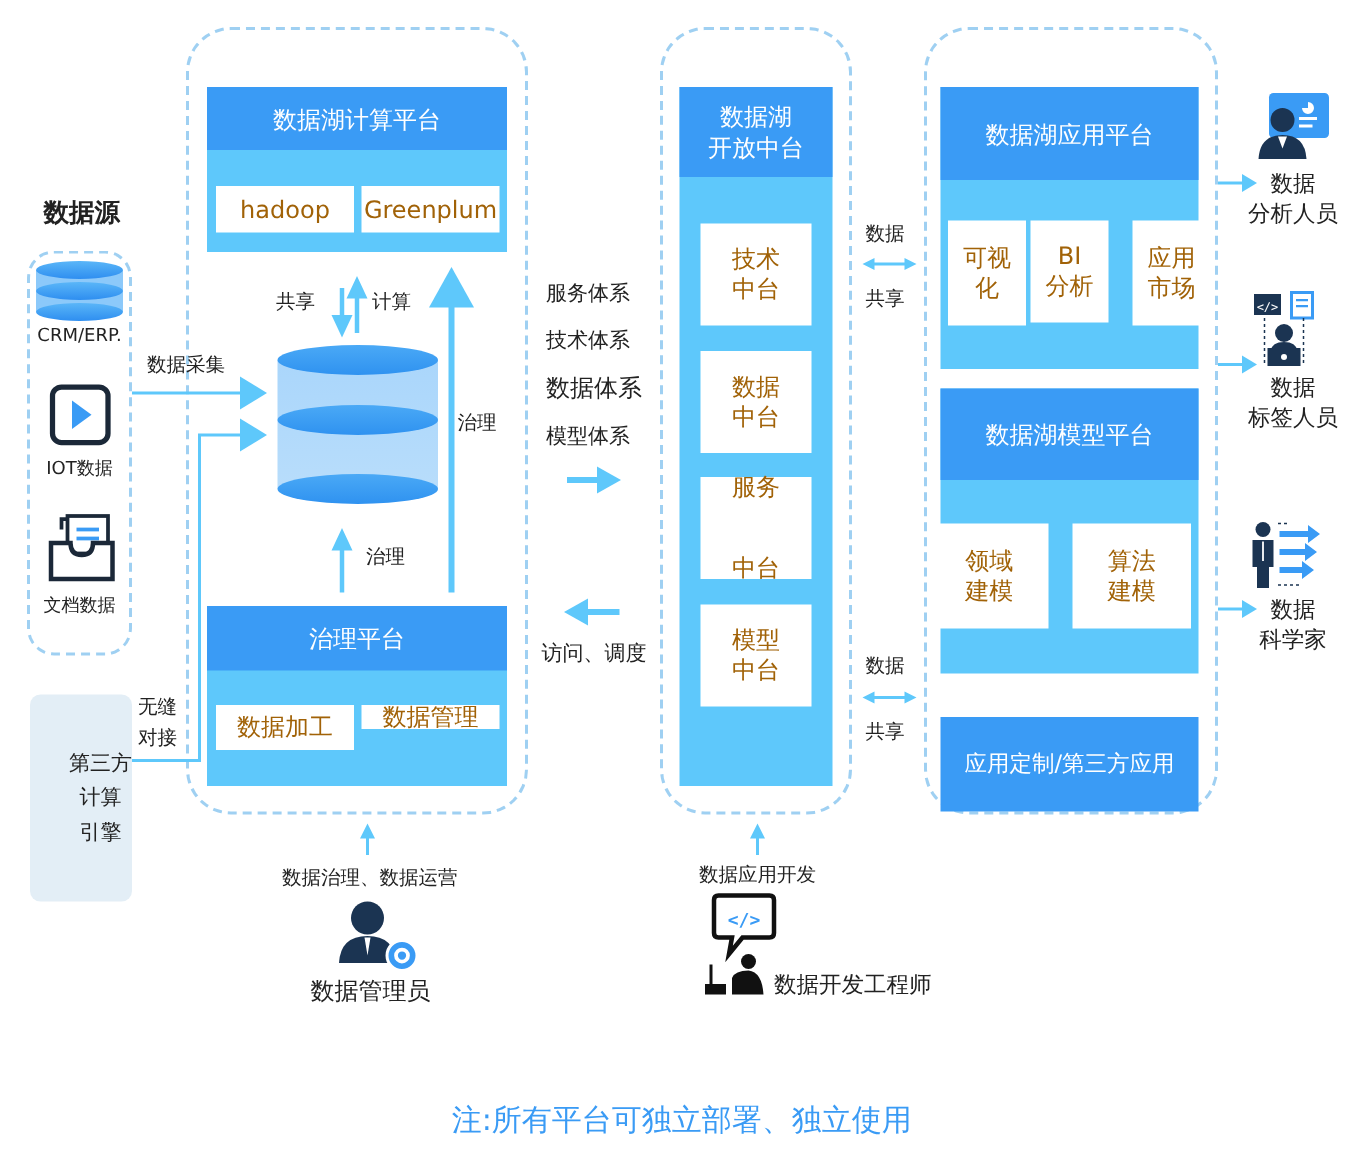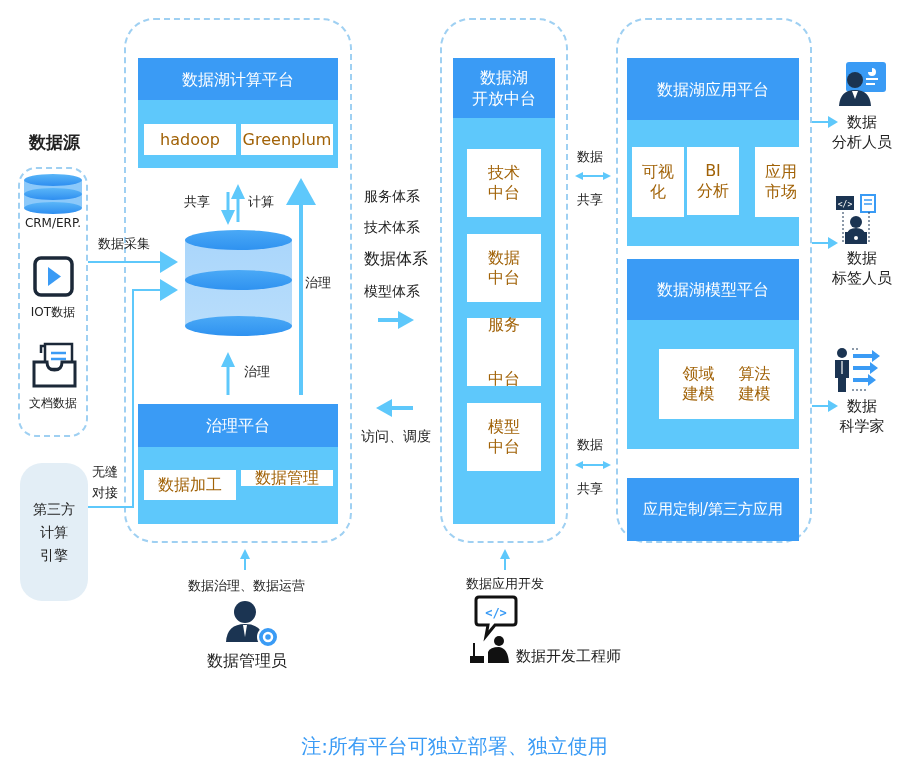--- a/index.html
+++ b/index.html
@@ -6,21 +6,21 @@
   html, body { width: 909px; height: 781px; background: #ffffff; overflow: hidden; }
   body { position: relative; font-family: "DejaVu Sans", "Liberation Sans", sans-serif; color: #222; }
   .dash-box { position: absolute; border: 2.5px dashed #9fd0f2; border-radius: 30px; }
   .hdr { position: absolute; background: #3a9bf5; color: #fff; display: flex; align-items: center; justify-content: center; text-align: center; font-size: 16px; line-height: 21px; }
   .body-lt { position: absolute; background: #5ec8fb; }
   .wbox { position: absolute; background: #fff; display: flex; align-items: center; justify-content: center; text-align: center; font-size: 16px; line-height: 20px; color: #a16207; }
   .lbl { position: absolute; font-size: 14px; color: #222; line-height: 18px; white-space: nowrap; }
   .lbl-c { text-align: center; }
   .svg-layer { position: absolute; left: 0; top: 0; }
   .note { position: absolute; left: 0; width: 909px; top: 733px; text-align: center; font-size: 20px; color: #3a9bf5; }
-  .third { position: absolute; left: 20px; top: 463px; width: 68px; height: 138px; background: #e3eef6; border-radius: 22px; display: flex; align-items: center; justify-content: center; text-align: center; font-size: 14px; line-height: 23px; color: #222; }
+  .third { position: absolute; left: 20px; top: 463px; width: 68px; height: 138px; background: #e3eef6; border-radius: 7px; display: flex; align-items: center; justify-content: flex-end; text-align: center; font-size: 14px; line-height: 23px; color: #222; }
 </style>
 </head>
 <body>
 
 <div class="dash-box" style="left:18px;top:167px;width:70px;height:270px;border-radius:18px;"></div>
 <div class="dash-box" style="left:124px;top:18px;width:228px;height:525px;"></div>
 <div class="dash-box" style="left:440px;top:18px;width:128px;height:525px;"></div>
 <div class="dash-box" style="left:616px;top:18px;width:196px;height:525px;"></div>
 
 <svg class="svg-layer" width="909" height="781">
@@ -272,21 +272,21 @@
   <div>BI</div>
   <div>分析</div>
 </div>
 <div class="wbox" style="left:742px;top:147px;width:52px;height:70px;flex-direction:column;margin-left:13px;">
   <div>应用</div>
   <div>市场</div>
 </div>
 
 <div class="body-lt" style="left:627px;top:259px;width:172px;height:190px;"></div>
 <div class="hdr" style="left:627px;top:259px;width:172px;height:61px;">数据湖模型平台</div>
-<div class="wbox" style="left:659px;top:349px;width:79px;height:70px;flex-direction:column;">
+<div class="wbox" style="left:620px;top:349px;width:79px;height:70px;flex-direction:column;">
   <div>领域</div>
   <div>建模</div>
 </div>
 <div class="wbox" style="left:715px;top:349px;width:79px;height:70px;flex-direction:column;">
   <div>算法</div>
   <div>建模</div>
 </div>
 
 <div class="hdr" style="left:627px;top:461px;width:172px;height:63px;font-size:15px;margin-top:17px;">应用定制/第三方应用</div>
 

